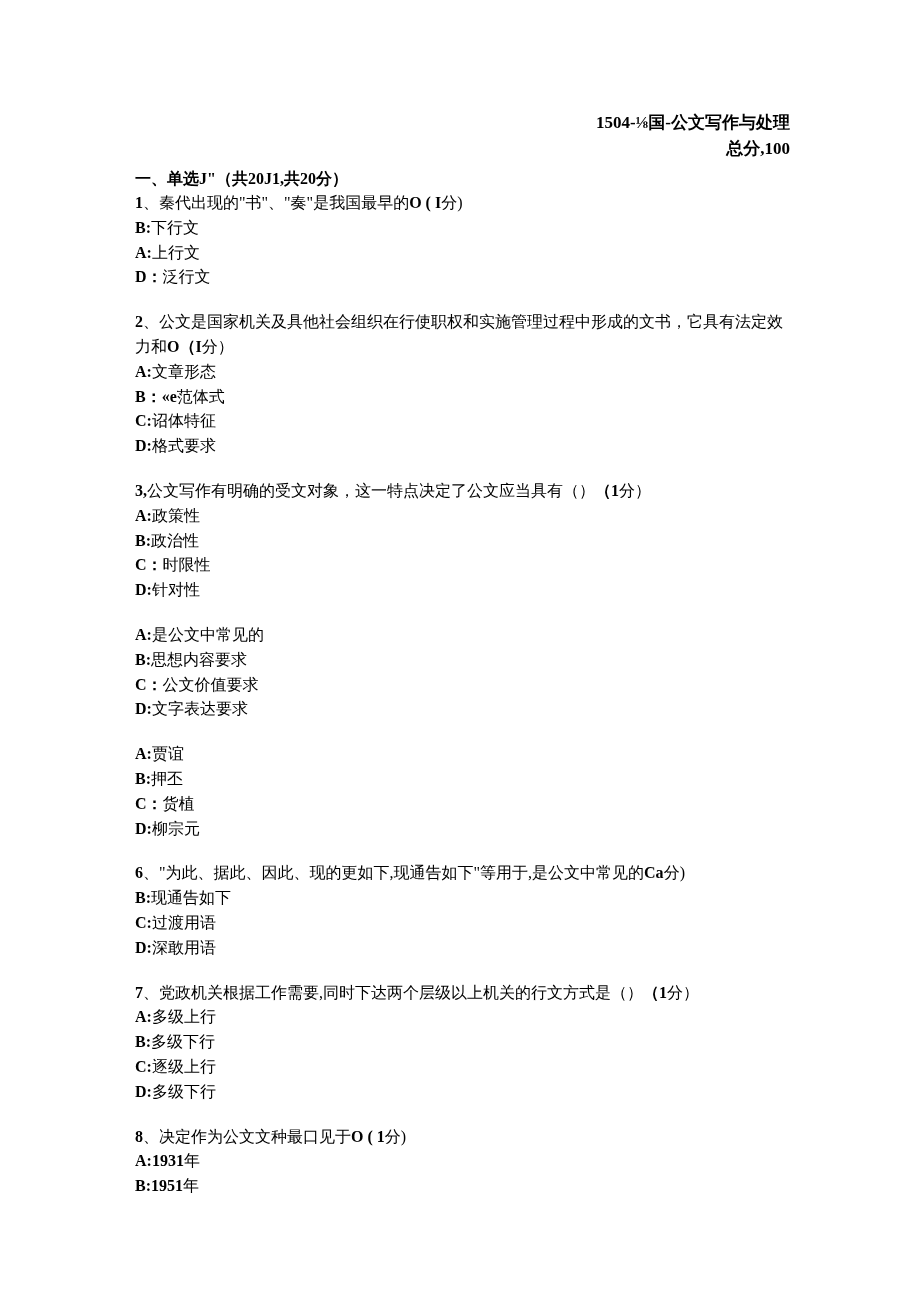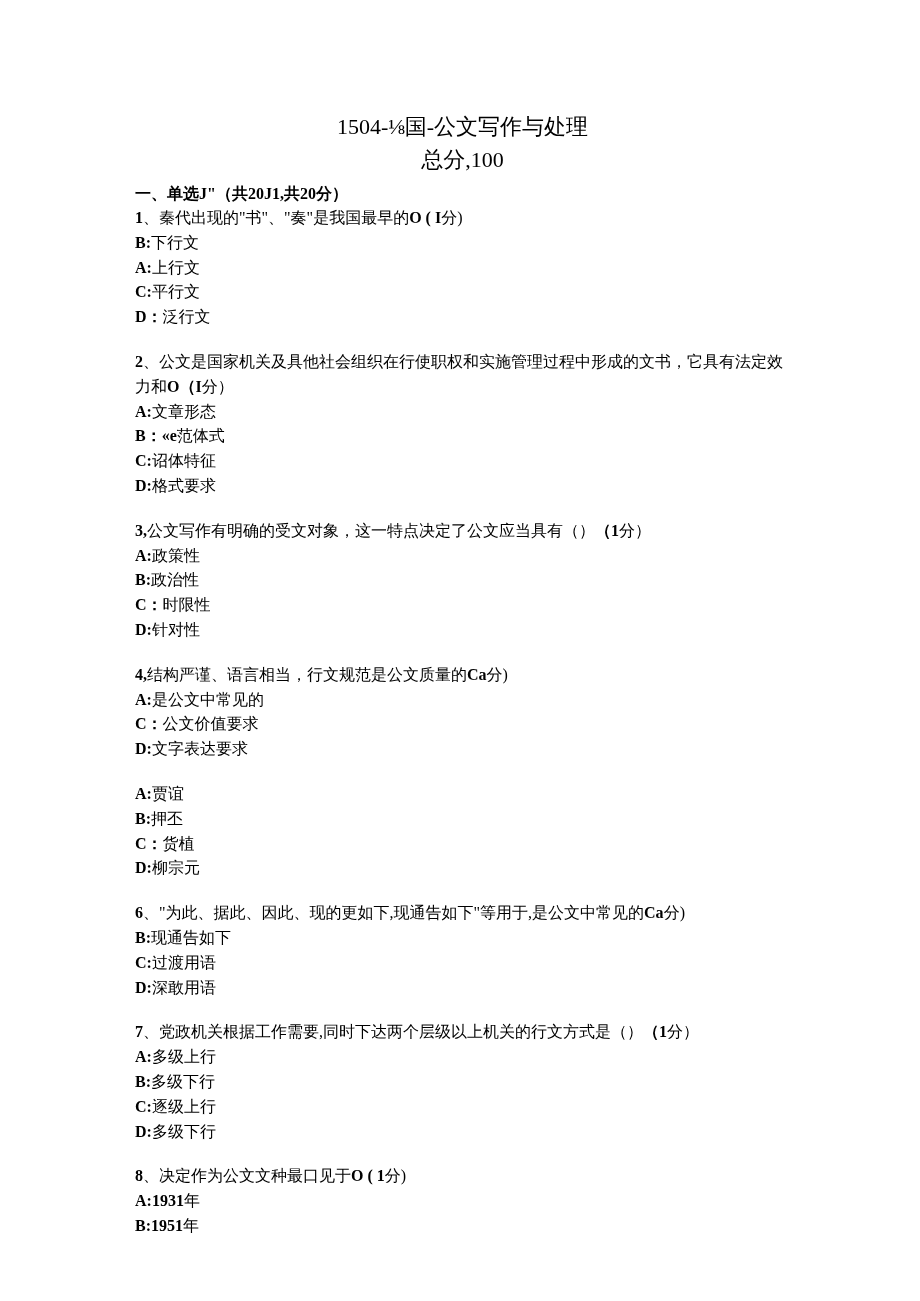--- a/index.html
+++ b/index.html
@@ -10,23 +10,23 @@
     body {
       background: #ffffff;
       font-family: "SimSun", "宋体", serif;
       font-size: 16px;
       line-height: 1.5;
       color: #000000;
       padding: 110px 130px 60px 135px;
       width: 920px;
     }
     .title-line {
-      text-align: center;
-      font-weight: normal;
-      font-size: 22px;
+      text-align: right;
+      font-weight: bold;
+      font-size: 17px;
     }
     .section-heading {
       font-weight: bold;
       margin-top: 6px;
     }
     .question-block {
       margin-bottom: 20px;
     }
     .question-block:last-child {
       margin-bottom: 15px;
@@ -50,40 +50,39 @@
 
 <div class="title-line">1504-⅛国-公文写作与处理</div>
 <div class="title-line">总分,100</div>
 <div class="section-heading">一、单选J"（共20J1,共20分）</div>
 
 <div id="questions-container">
     <div class="question-block">
       <div class="q-text"><span class="bold-prefix">1</span><span>、</span><span>秦代出现的"书"、"奏"是我国最早的</span><span class="bold-inline">O ( I</span><span>分)</span></div>
       <div class="option"><span class="bold-prefix">B:</span><span>下行文</span></div>
       <div class="option"><span class="bold-prefix">A:</span><span>上行文</span></div>
-      <div class="option"><span class="bold-prefix">C:</span><span>平行文</span></div>
       <div class="option"><span class="bold-prefix">D：</span><span>泛行文</span></div>
     </div>
     <div class="question-block">
       <div class="q-text"><span class="bold-prefix">2</span><span>、</span><span>公文是国家机关及具他社会组织在行使职权和实施管理过程中形成的文书，它具有法定效力和</span><span class="bold-inline">O（I</span><span>分）</span></div>
       <div class="option"><span class="bold-prefix">A:</span><span>文章形态</span></div>
       <div class="option"><span class="bold-prefix">B：«e</span><span>范体式</span></div>
       <div class="option"><span class="bold-prefix">C:</span><span>诏体特征</span></div>
       <div class="option"><span class="bold-prefix">D:</span><span>格式要求</span></div>
     </div>
     <div class="question-block">
       <div class="q-text"><span class="bold-prefix">3,</span><span></span><span>公文写作有明确的受文对象，这一特点决定了公文应当具有（）</span><span class="bold-inline">（1</span><span>分）</span></div>
       <div class="option"><span class="bold-prefix">A:</span><span>政策性</span></div>
       <div class="option"><span class="bold-prefix">B:</span><span>政治性</span></div>
       <div class="option"><span class="bold-prefix">C：</span><span>时限性</span></div>
       <div class="option"><span class="bold-prefix">D:</span><span>针对性</span></div>
     </div>
     <div class="question-block">
-      <div class="q-text"><span class="bold-prefix">4,</span><span></span><span>结构严谨、语言相当，行文规范是公文质量的</span><span class="bold-inline">Ca</span><span>分)</span></div>
       <div class="option"><span class="bold-prefix">A:</span><span>是公文中常见的</span></div>
+      <div class="option"><span class="bold-prefix">B:</span><span>思想内容要求</span></div>
       <div class="option"><span class="bold-prefix">C：</span><span>公文价值要求</span></div>
       <div class="option"><span class="bold-prefix">D:</span><span>文字表达要求</span></div>
     </div>
     <div class="question-block">
       <div class="option"><span class="bold-prefix">A:</span><span>贾谊</span></div>
       <div class="option"><span class="bold-prefix">B:</span><span>押丕</span></div>
       <div class="option"><span class="bold-prefix">C：</span><span>货植</span></div>
       <div class="option"><span class="bold-prefix">D:</span><span>柳宗元</span></div>
     </div>
     <div class="question-block">

